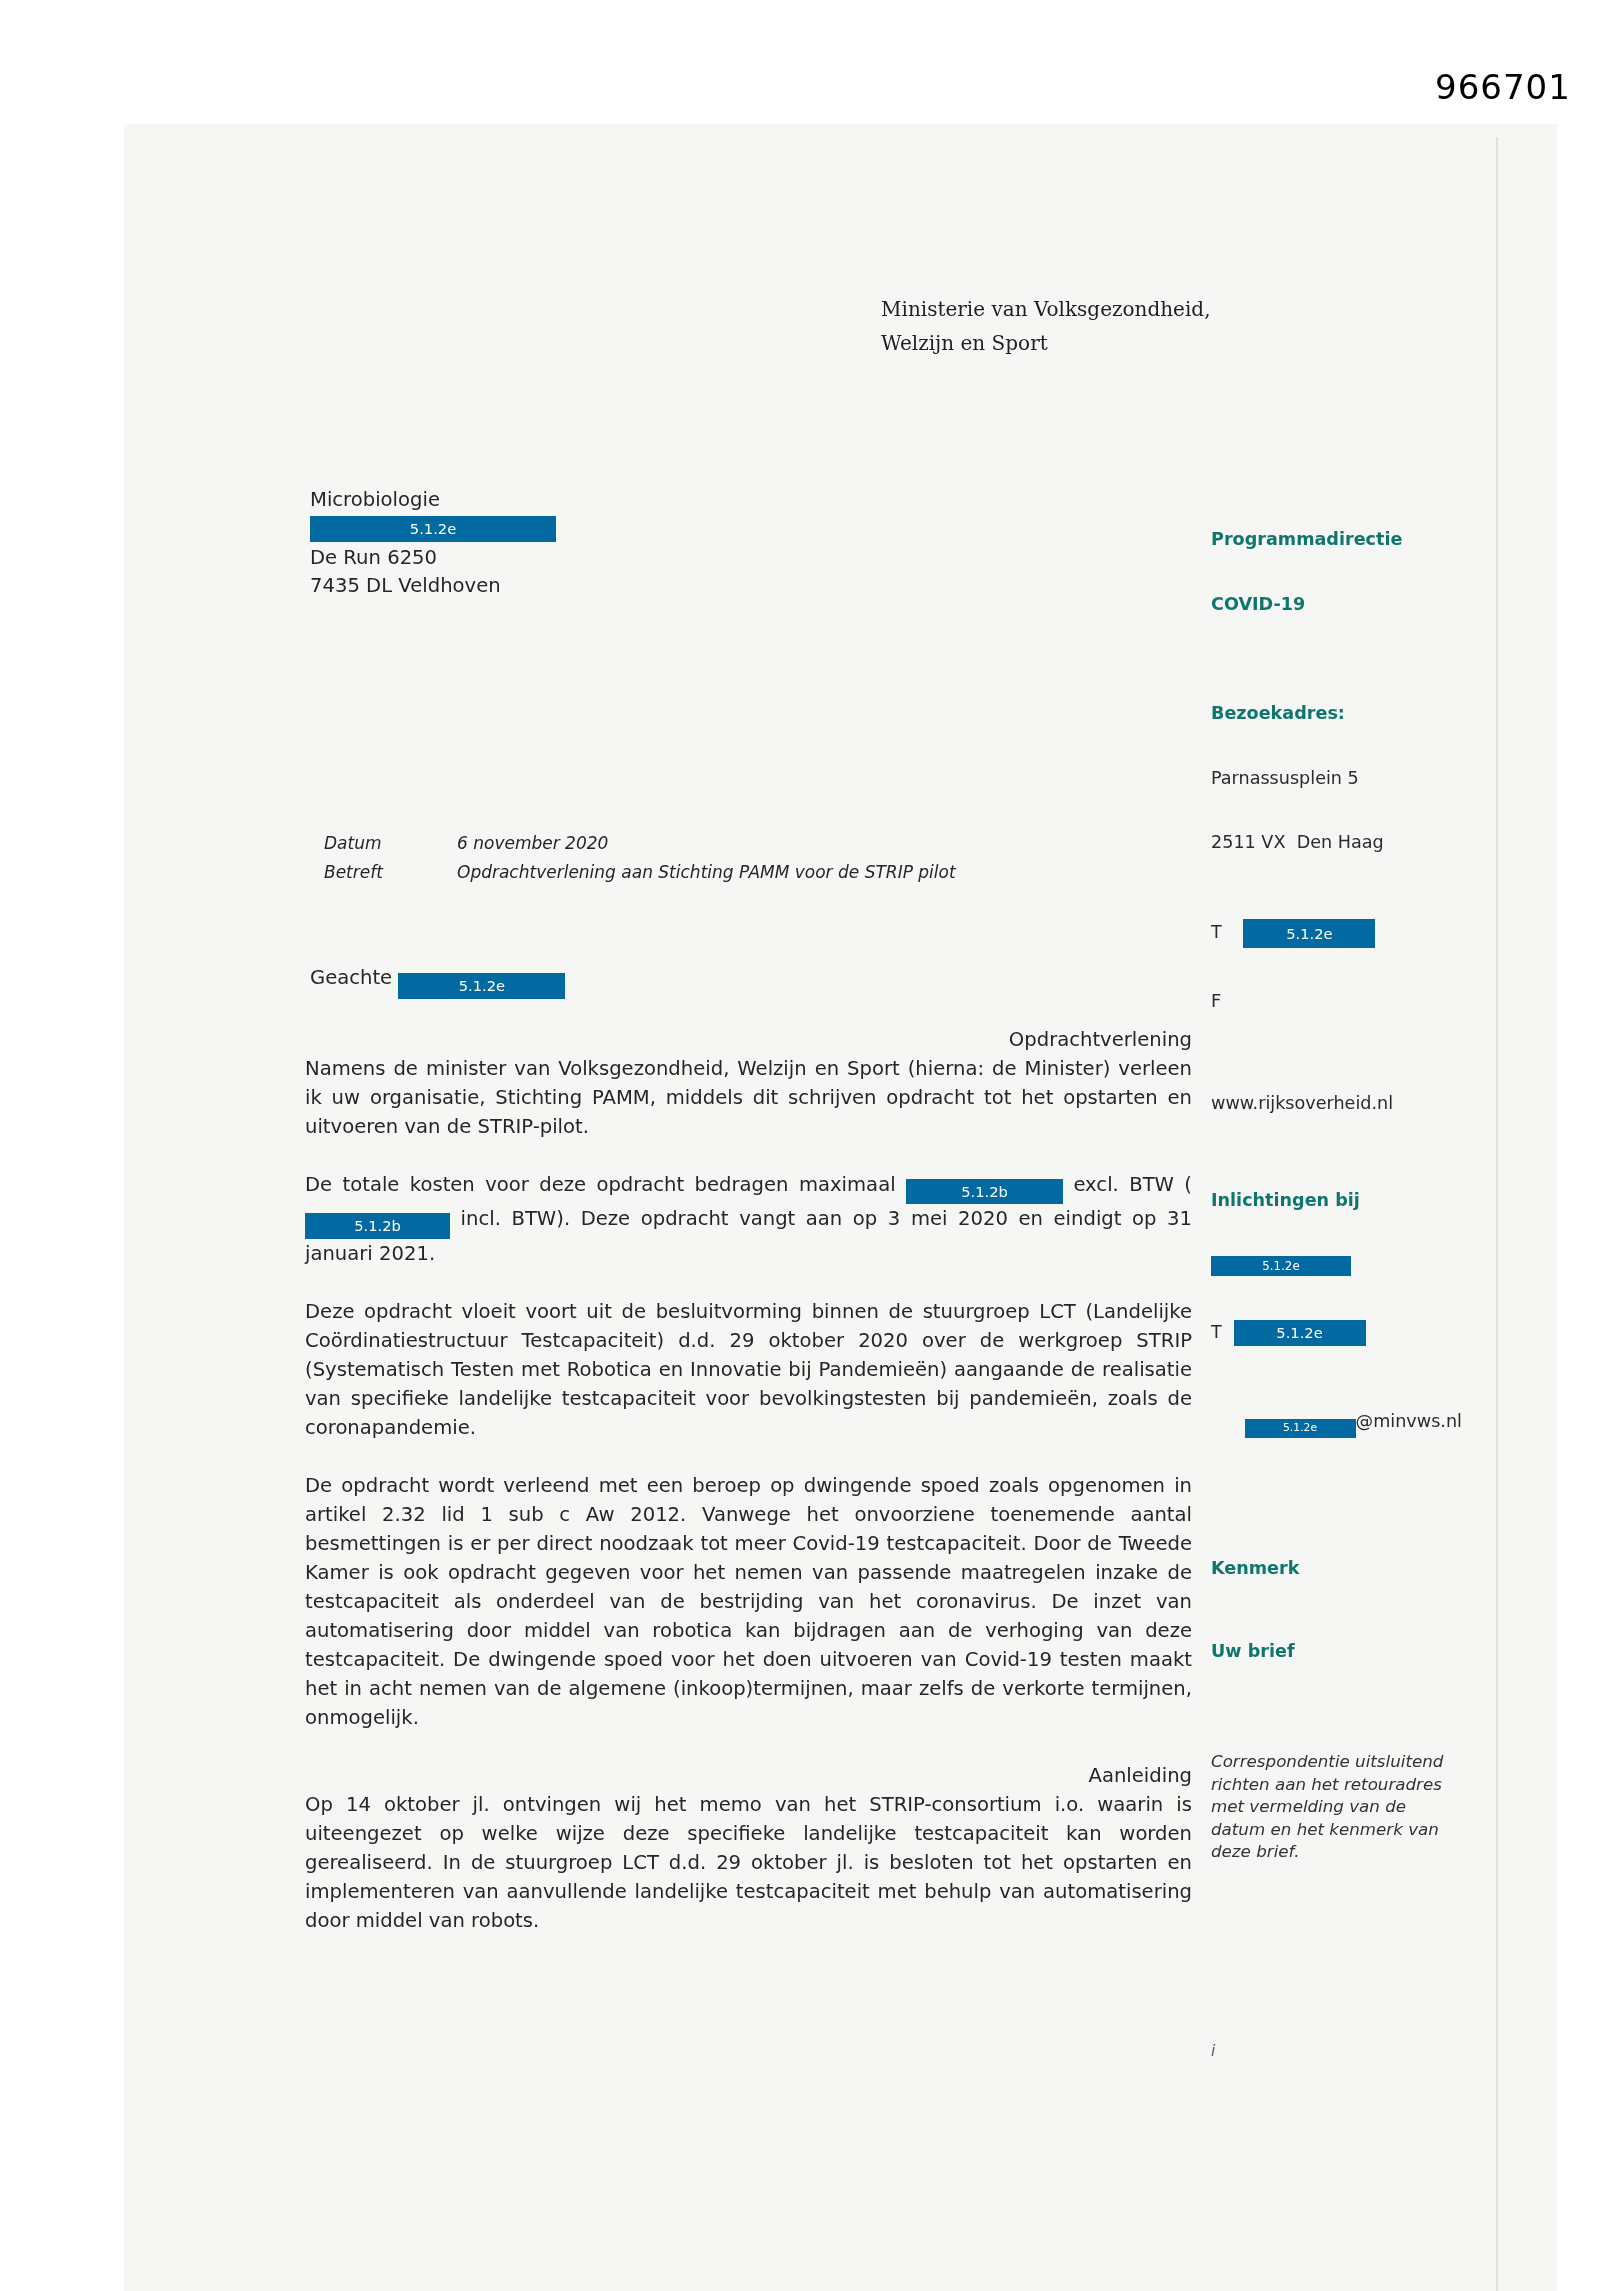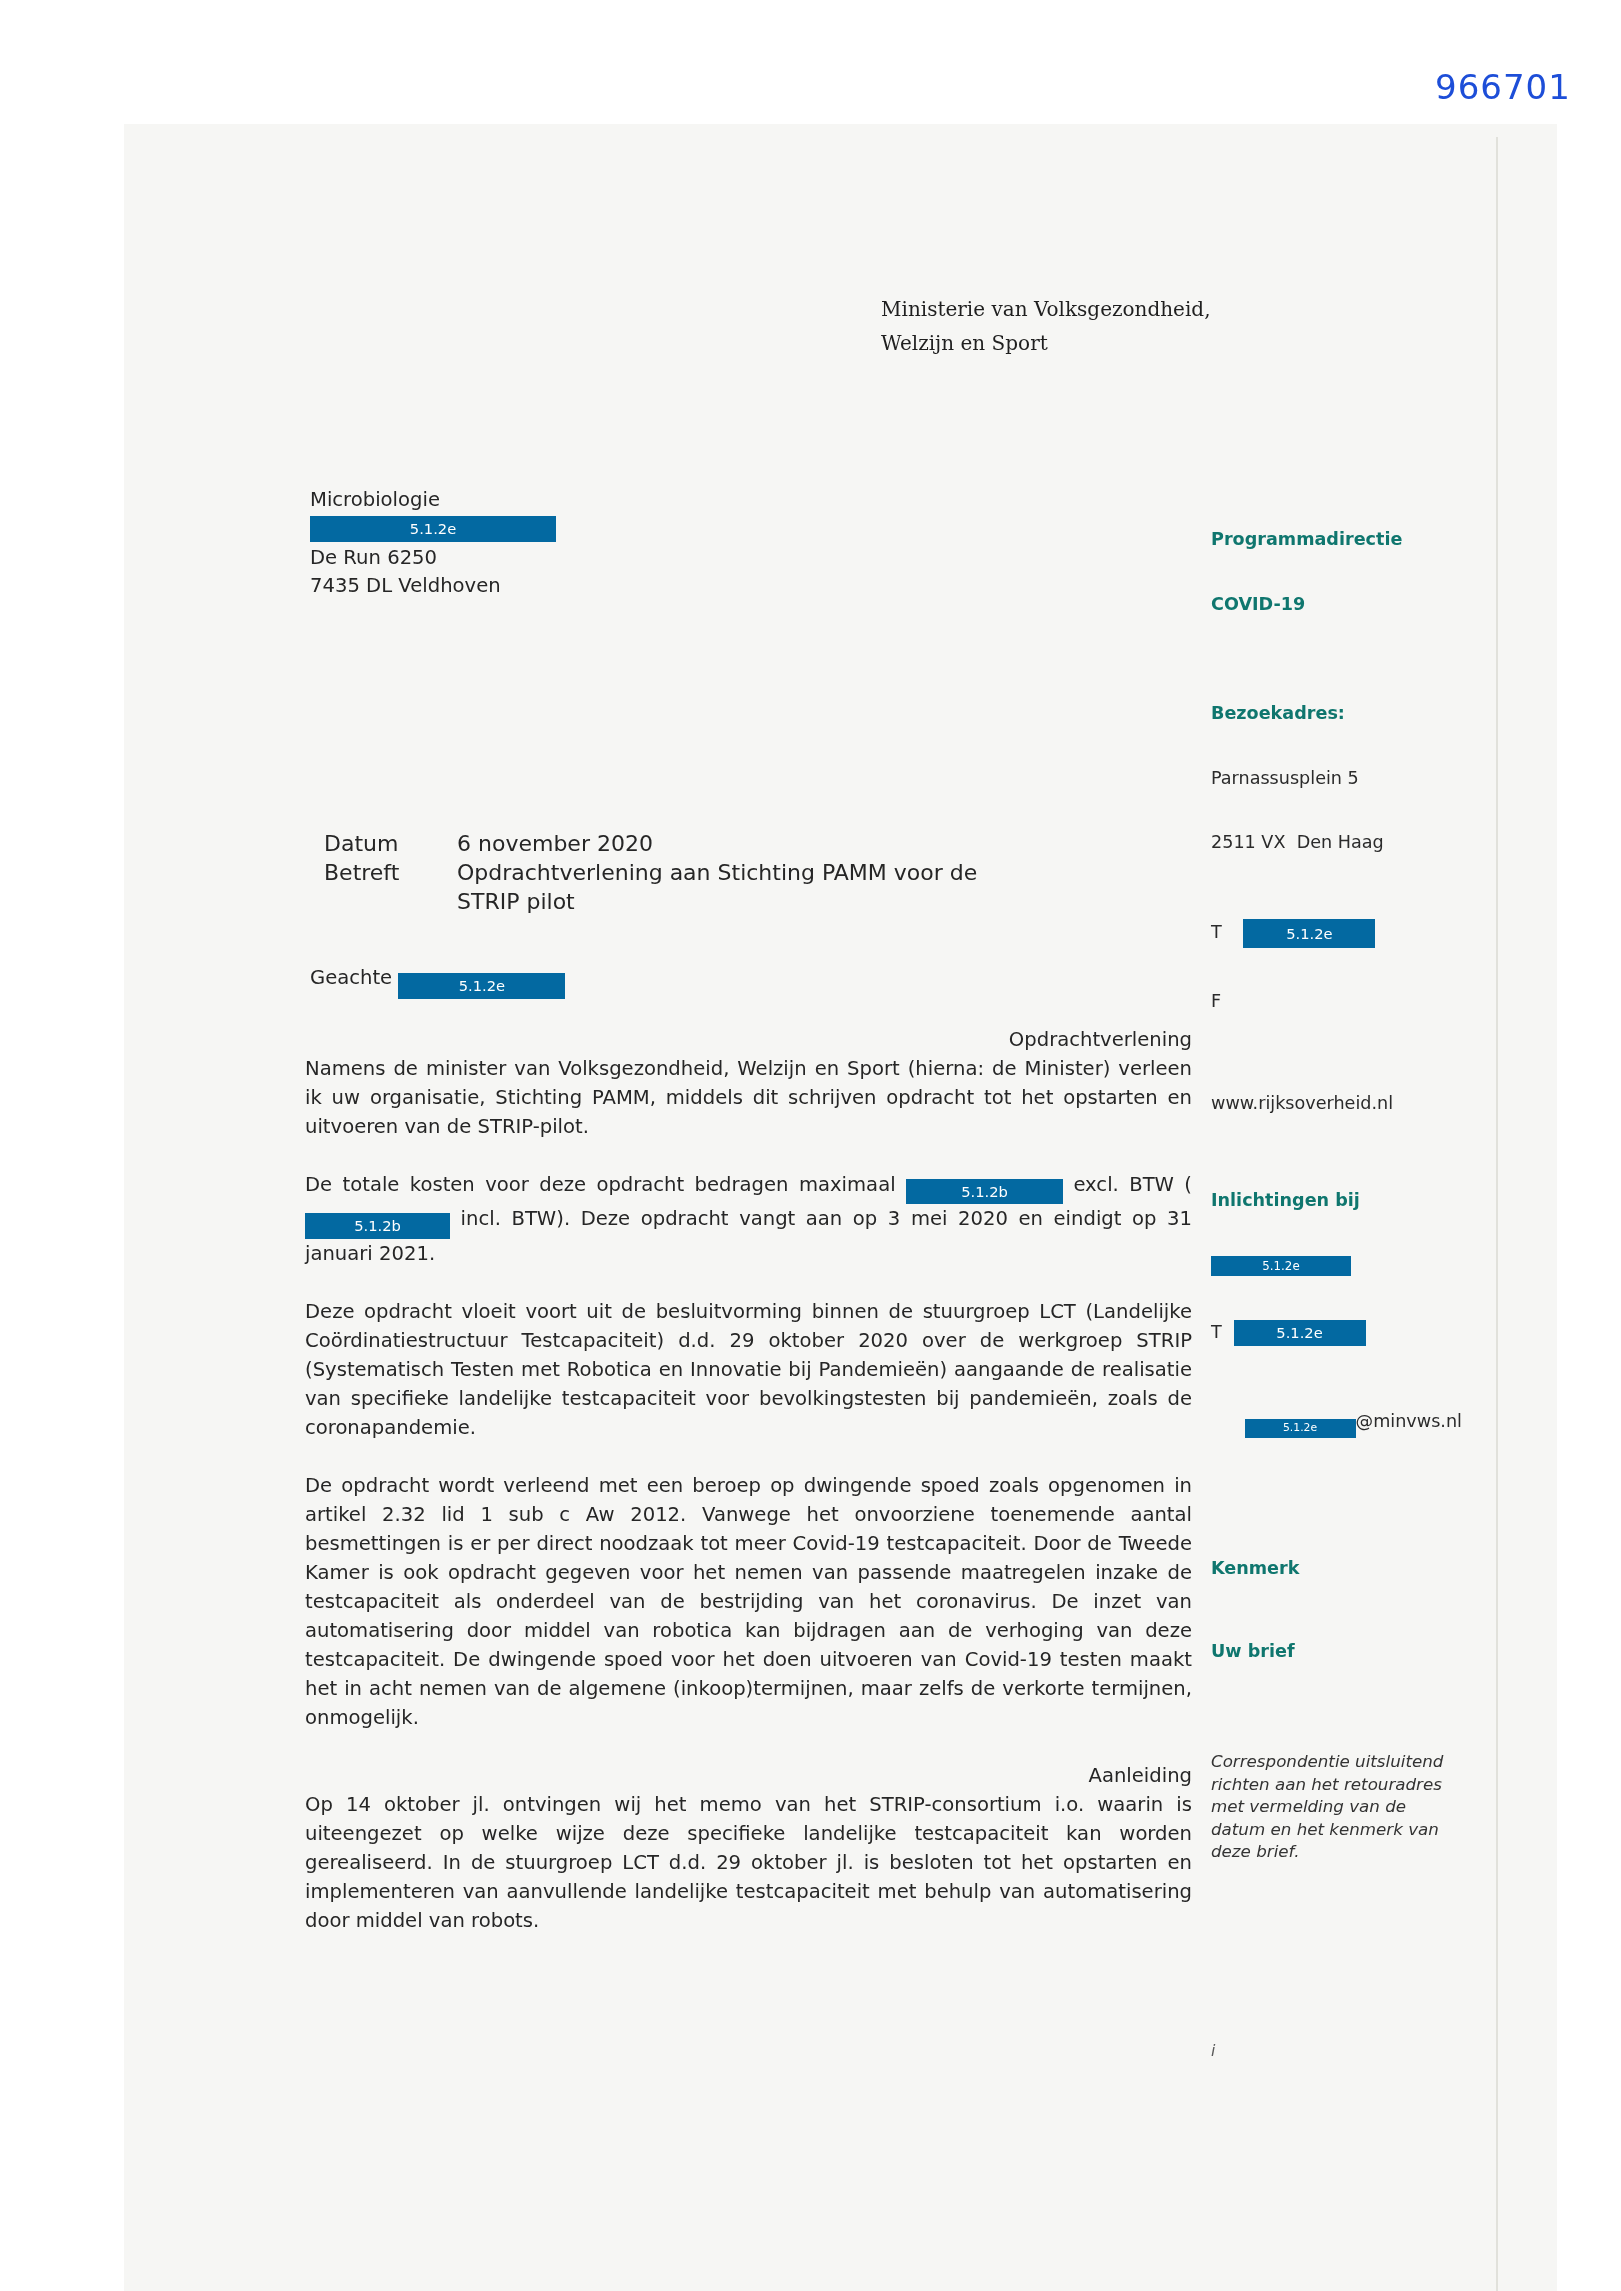--- a/index.html
+++ b/index.html
@@ -11,21 +11,21 @@
   .page { position:absolute; inset:0; background:#ffffff; }
   .scan-tone {
     position:absolute; left:124px; top:124px; width:1433px; height:2167px;
     background:#f6f6f4;
   }
   .scan-edge {
     position:absolute; left:1496px; top:137px; width:2px; height:2154px;
     background:#e1e1db;
   }
   .doc-number {
-    position:absolute; left:1435px; top:67px; font-size:34px; color:#1d4ed8;
+    position:absolute; left:1435px; top:67px; font-size:34px; color:#000000;
     letter-spacing:1px;
   }
   .ministry {
     position:absolute; left:881px; top:292px;
     font-family:"DejaVu Serif","Liberation Serif",serif;
     font-size:20px; line-height:34px; color:#1f1f1f;
   }
   .addressee {
     position:absolute; left:310px; top:486px; font-size:19.6px; line-height:28px;
   }
@@ -51,21 +51,21 @@
   .sb-gap-md { margin-top:15.7px; }
   .sb-gap-sm { margin-top:10.8px; }
   .sb-row { display:flex; align-items:center; }
   .sb-kenmerk { margin-top:34px; }
   .sb-uwbrief { margin-top:18.6px; }
   .sb-note {
     margin-top:22.5px; font-style:italic; font-size:16.7px; line-height:22.5px;
     width:233px; color:#333;
   }
   .meta {
-    position:absolute; left:324px; top:829px; font-size:22px; line-height:29px;
+    position:absolute; left:324px; top:829px; font-size:17px; line-height:29px;font-style:italic;
   }
   .meta-row { display:grid; grid-template-columns:133px 573px; }
   .salutation {
     position:absolute; left:310px; top:966px; font-size:19.6px;
   }
   .body-col {
     position:absolute; left:305px; top:1025px; width:887px;
     font-size:19.6px; line-height:29px; text-align:justify;
   }
   .body-col h3 { font-size:19.6px; font-weight:normal; text-align:right; }

